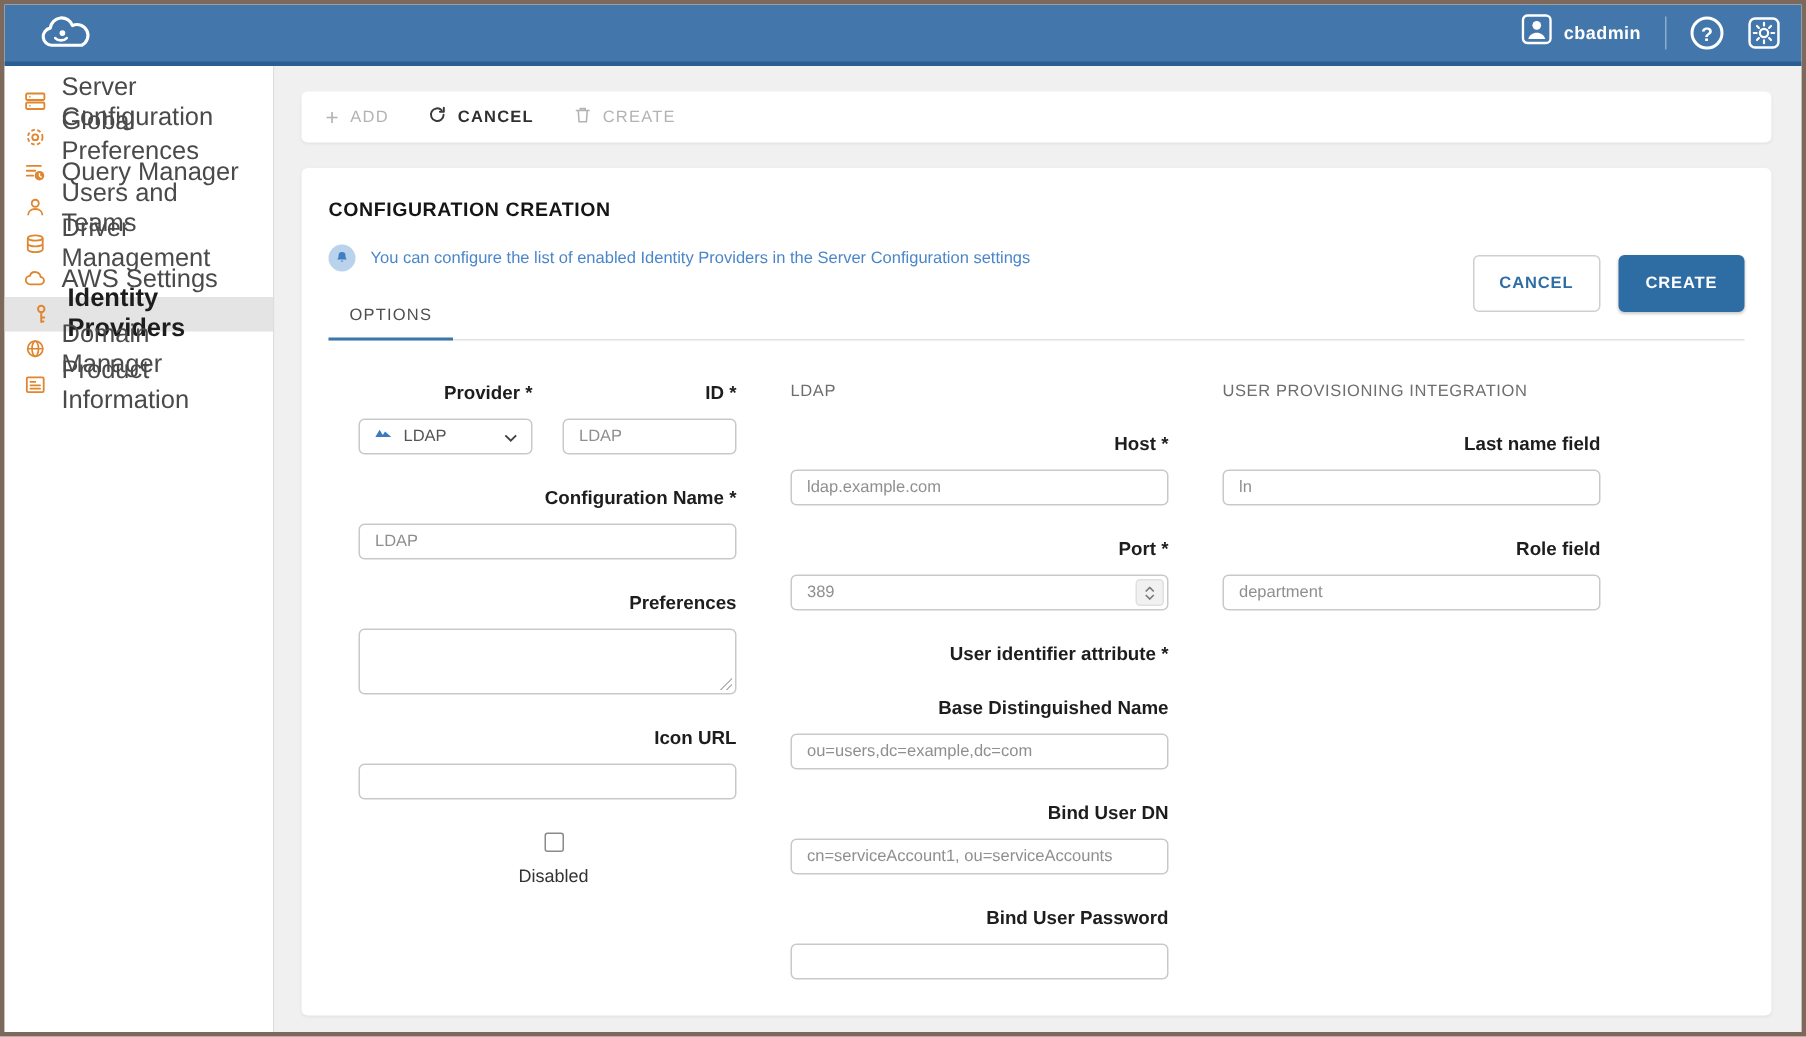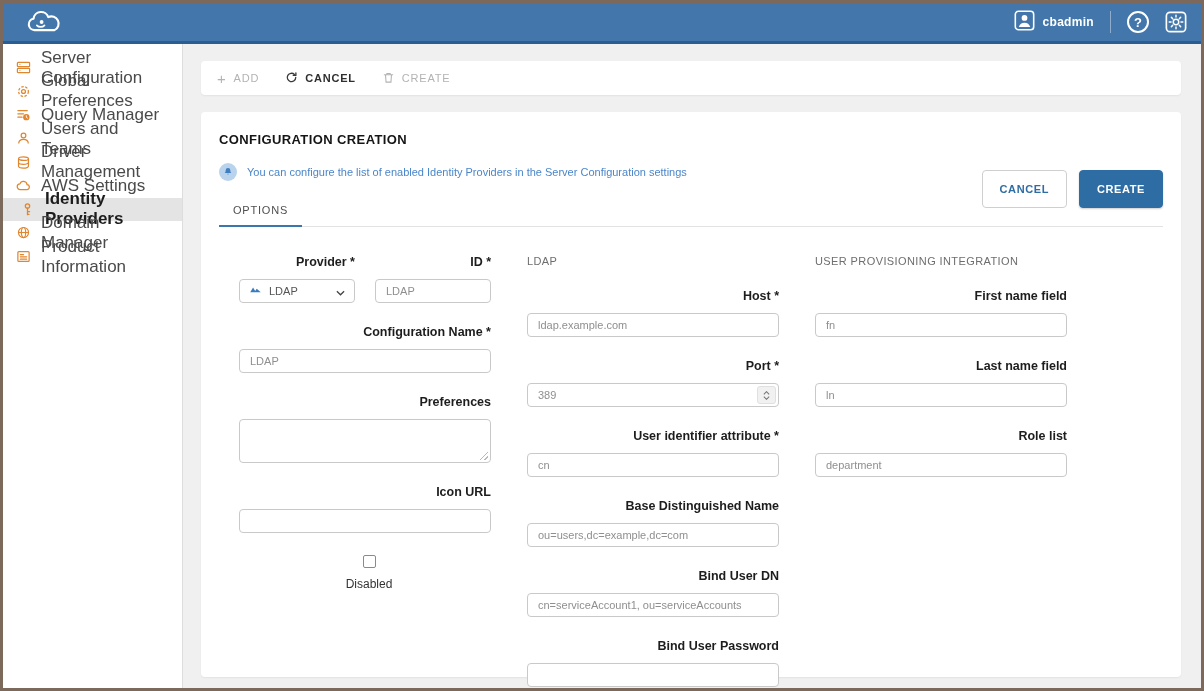--- a/index.html
+++ b/index.html
@@ -364,21 +364,20 @@
                   </svg>
                 <svg width="7" height="4" viewBox="0 0 10 6" fill="none">
                     <path d="M1 1l4 4 4-4" stroke="#777" stroke-width="1.6"></path>
                   </svg>
               </div>
             </div>
           </div>
 
           <div class="field">
             <div class="field-label">User identifier attribute *</div>
-            <input class="text-input" value="cn" style="">
           </div>
 
           <div class="field">
             <div class="field-label">Base Distinguished Name</div>
             <input class="text-input" value="ou=users,dc=example,dc=com" style="">
           </div>
 
           <div class="field">
             <div class="field-label">Bind User DN</div>
             <input class="text-input" value="cn=serviceAccount1, ou=serviceAccounts" style="">
@@ -386,32 +385,28 @@
 
           <div class="field">
             <div class="field-label">Bind User Password</div>
             <input class="text-input" value="" style="">
           </div>
         </div>
 
         <div class="col">
           <div class="section-label">USER PROVISIONING INTEGRATION</div>
 
-          <div class="field">
-            <div class="field-label">First name field</div>
-            <input class="text-input" value="fn" style="">
-          </div>
 
           <div class="field">
             <div class="field-label">Last name field</div>
             <input class="text-input" value="ln" style="">
           </div>
 
           <div class="field">
-            <div class="field-label">Role list</div>
+            <div class="field-label">Role field</div>
             <input class="text-input" value="department" style="">
           </div>
         </div>
 
       </div>
     </div>
   </div>
 </div>
 
 </body></html>

